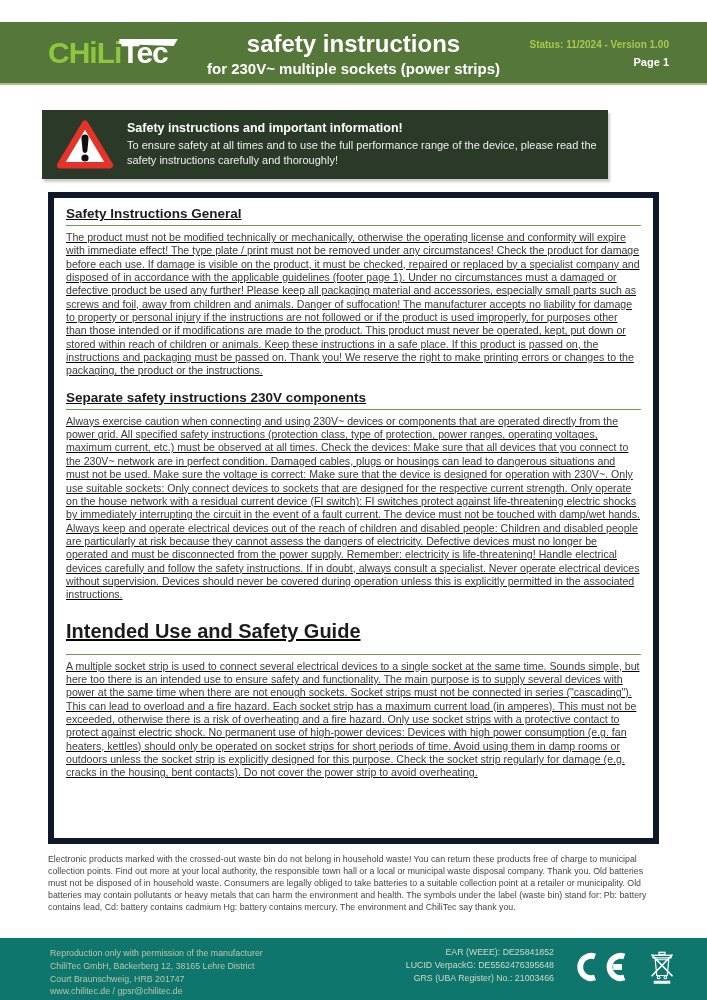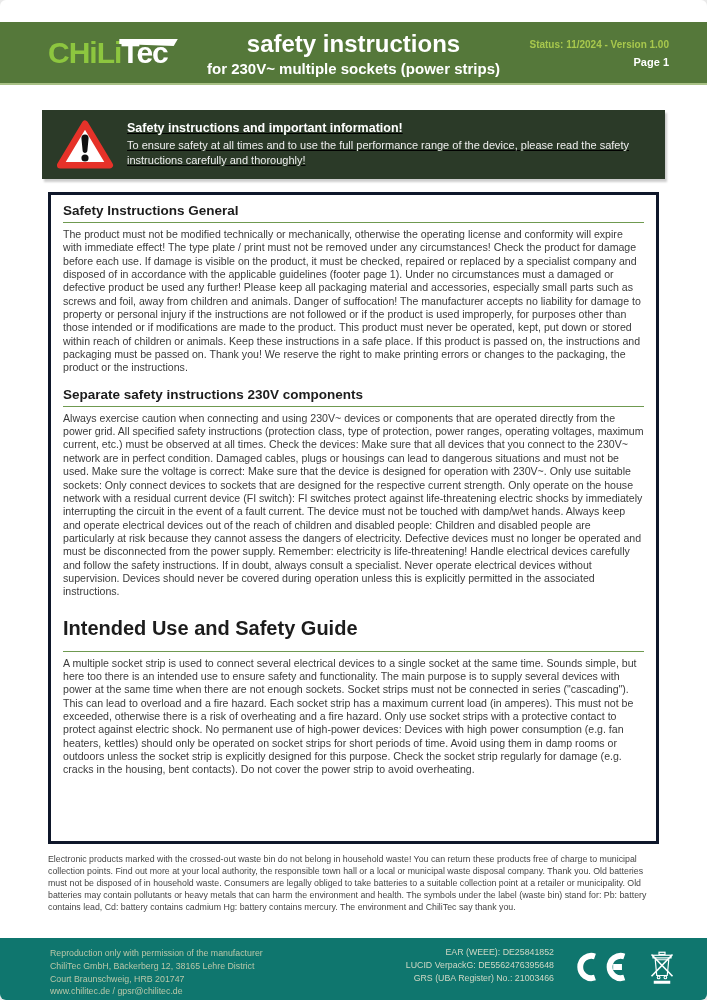--- a/index.html
+++ b/index.html
@@ -1,20 +1,20 @@
 <!DOCTYPE html>
 <html><head>
 <meta charset="utf-8">
 <style>
   * { margin:0; padding:0; box-sizing:border-box; }
   html,body { background:#e9e9e9; }
   body { font-family:"Liberation Sans", sans-serif; }
   .page {
     position:relative; width:707px; height:1000px; margin:0 auto;
-    background:#ffffff; overflow:hidden;border-radius:6px;
+    background:#ffffff; overflow:hidden;
   }
 
   
   .topbar {
     position:absolute; left:0; top:22px; width:707px; height:63px;
     background:#55783a; border-bottom:2px solid #a9c186;
   }
   .logo {
     position:absolute; left:48px; top:16px;
     font-weight:bold; font-size:30px; letter-spacing:-1px; line-height:1;
@@ -33,35 +33,35 @@
     text-align:center; width:420px; color:#ffffff;
   }
   .title { font-size:24px; font-weight:bold; line-height:1.2; }
   .subtitle { font-size:15px; font-weight:bold; line-height:1.3; }
   .meta { position:absolute; right:38px; top:15px; text-align:right; }
   .status { font-size:10px; font-weight:bold; color:#a8c84d; line-height:1.6; }
   .pagenum { font-size:11px; font-weight:bold; color:#ffffff; line-height:1.8; }
 
   
   .warnbox {
-    position:absolute; left:42px; top:110px; width:623px; height:69px;
+    position:absolute; left:42px; top:110px; width:566px; height:69px;
     background:#2b3a28; box-shadow:2px 3px 2px #cdcdcd;
-    display:flex; align-items:center;text-decoration:underline;
+    display:flex; align-items:center;
   }
   .warn-icon { width:58px; height:52px; margin-left:14px; flex:0 0 auto; }
   .warn-icon svg { width:100%; height:100%; display:block; }
   .warn-text { margin-left:13px; width:515px; }
   .warn-heading { color:#ffffff; font-weight:bold; font-size:12.5px; margin-bottom:3px; }
   .warn-body { color:#eeeeee; font-size:11px; line-height:1.35; }
 
   
   .content-box {
     position:absolute; left:48px; top:192px; width:611px; height:652px;
-    background:#ffffff; border:3px solid #0f172a;
-    padding:8px 12px 0 12px; overflow:hidden;
+    background:#ffffff; border:6px solid #0f172a;
+    padding:8px 12px 0 12px; overflow:hidden;text-decoration:underline;
   }
   .sec-heading {
     font-size:13.5px; font-weight:bold; color:#1c1c1c;
     padding-bottom:4px; border-bottom:1.5px solid #6f9a50; margin-bottom:5px;
   }
   .sec-body { font-size:10.6px; line-height:1.26; color:#3b3b3b; }
   .sec-2 { margin-top:12px; }
   .sec-3 { margin-top:18px; }
   .sec-3 .sec-heading { font-size:20px; padding-bottom:11px; }
 

